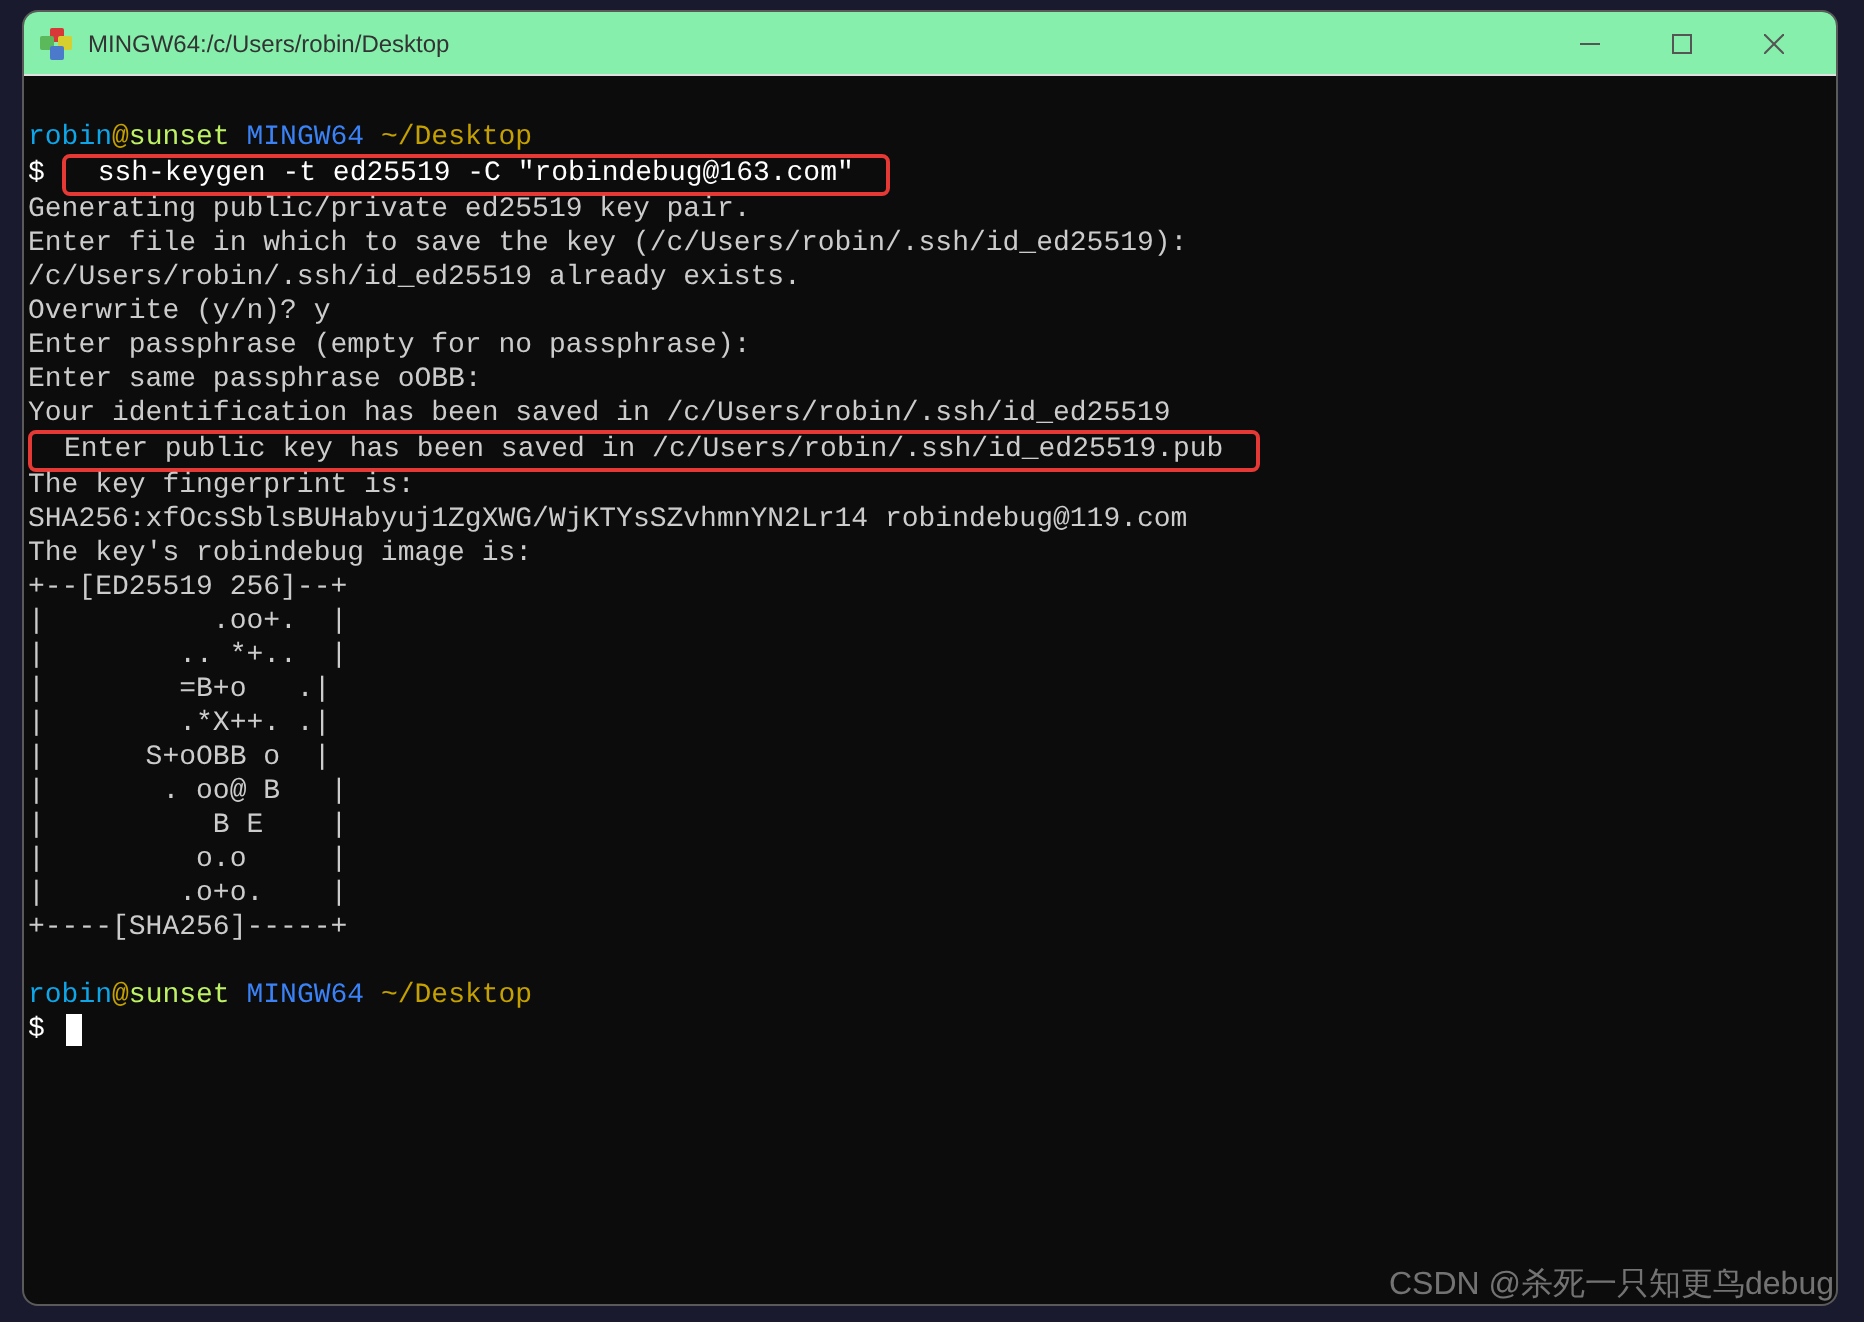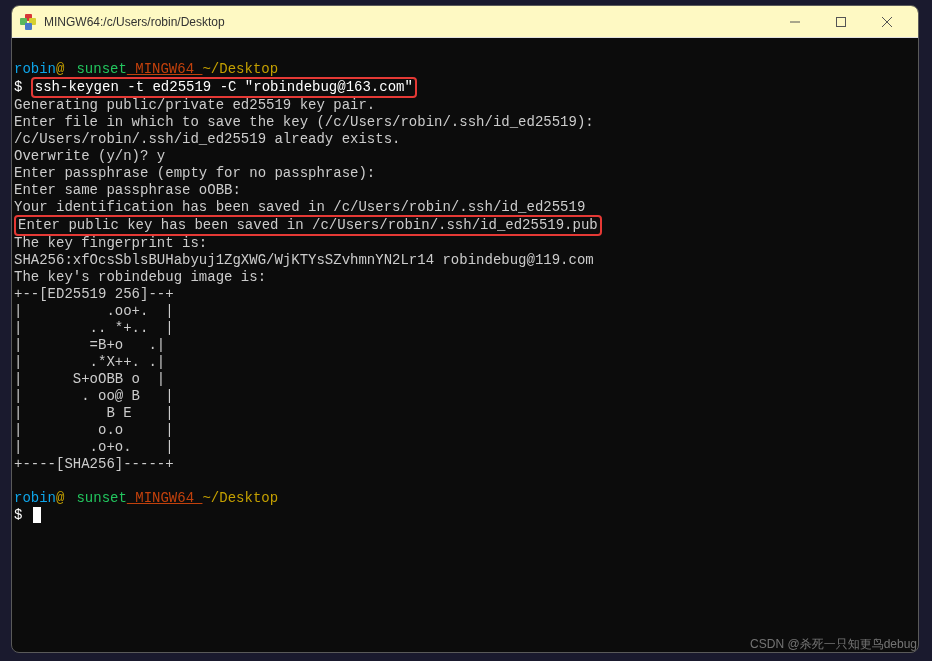--- a/index.html
+++ b/index.html
@@ -17,21 +17,21 @@
       left: 11px;
       width: 908px;
       height: 648px;
       background: #0c0c0c;
       border: 1px solid #5a5a5a;
       border-radius: 8px;
       overflow: hidden;
     }
     .titlebar {
       height: 32px;
-      background: #fef9c3;
+      background: #86efac;
       display: flex;
       align-items: center;
       padding: 0 8px;
       border-bottom: 1px solid #e0e0e0;
     }
     .titlebar-icon {
       width: 16px;
       height: 16px;
       margin-right: 8px;
       position: relative;
@@ -70,48 +70,48 @@
     .ctrl-btn svg { width: 10px; height: 10px; }
     .terminal {
       padding: 6px 2px;
       font-family: 'Consolas', 'Courier New', monospace;
       font-size: 14px;
       line-height: 17px;
       color: #cccccc;
       white-space: pre;
     }
     .pr-user { color: #0ea5e9; }
-    .pr-host { color: #22c55e; margin-left: 12px; }
+    .pr-host { color: #bef264; }
     .pr-at { color: #c4a000; }
-    .pr-mingw { color: #c2410c; text-decoration: underline; }
+    .pr-mingw { color: #3b82f6; }
     .pr-path { color: #c4a000; text-align: right; }
     .pr-dollar { color: #ffffff; }
     .pr-cmd { color: #ffffff; }
     .pr-out { color: #cccccc; font-family: Liberation Mono, monospace; }
     .highlight-box {
       border: 2.5px solid #e53935;
       border-radius: 4px;
-      padding: 0px 2px;
+      padding: 0px 16px;
       display: inline-block;
       margin: -1px 0;
     }
     .cursor-block {
       display: inline-block;
       width: 8px;
       height: 16px;
       background: #ffffff;
       vertical-align: text-bottom;
       margin-left: 2px;
     }
     .watermark {
       position: absolute;
       bottom: 8px;
       right: 15px;
       color: rgba(200,200,200,0.55);
-      font-size: 12px;
+      font-size: 16px;
       font-family: Arial, sans-serif;
     }
   </style>
 </head>
 <body>
 
 <div class="window">
   <div class="titlebar">
     <div class="titlebar-icon">
       <span class="ic1"></span>

